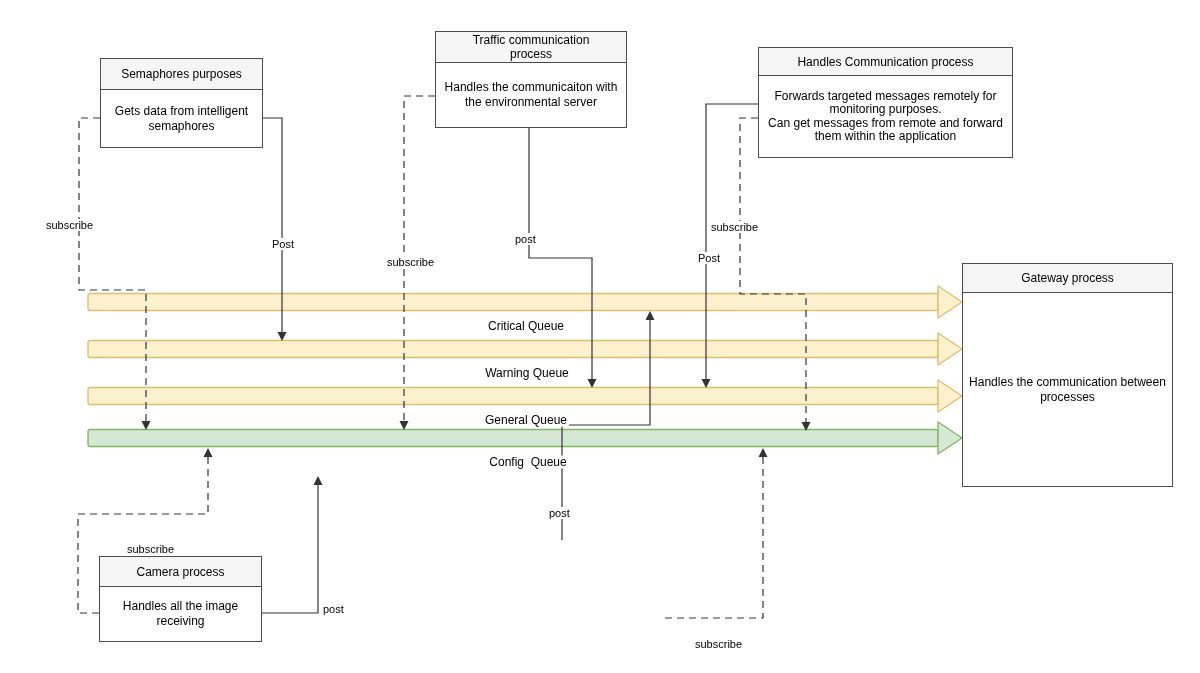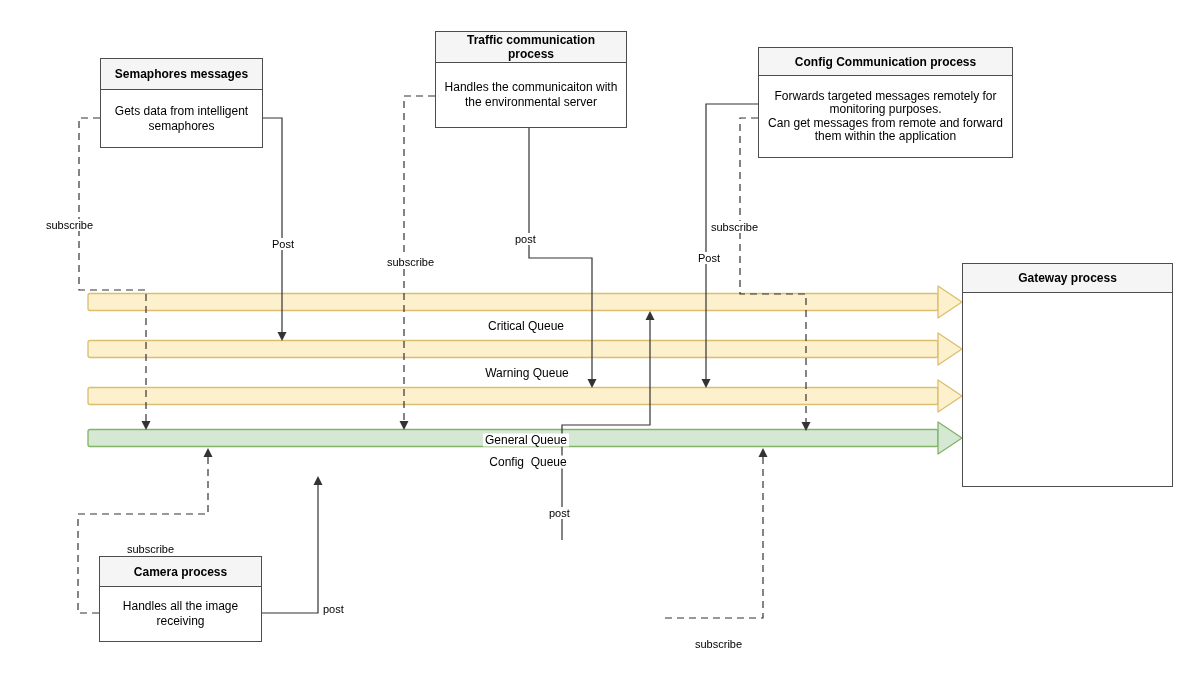--- a/index.html
+++ b/index.html
@@ -13,21 +13,21 @@
   .solid{fill:none;stroke:#333333;stroke-width:1.2;}
   .dashed{fill:none;stroke:#333333;stroke-width:1.2;stroke-dasharray:7,5;}
   .arrow{fill:#333333;stroke:none;}
   .pbox{
     position:absolute;background:#ffffff;border:1px solid #4d4d4d;
     display:flex;flex-direction:column;box-sizing:border-box;
   }
   .pbox .hdr{
     background:#F5F5F5;border-bottom:1px solid #4d4d4d;
     display:flex;align-items:center;justify-content:center;text-align:center;
-    font-weight:bold;font-size:12px;line-height:14px;flex:0 0 auto;
+    font-weight:normal;font-size:12px;line-height:14px;flex:0 0 auto;
   }
   .pbox .bdy{
     flex:1 1 auto;display:flex;align-items:center;justify-content:center;
     text-align:center;font-size:12px;line-height:15px;white-space:pre-line;
     padding:2px 4px;
   }
   .qlabel{
     position:absolute;transform:translate(-50%,-50%);
     background:#ffffff;font-size:12px;line-height:13px;padding:0 2px;
     white-space:pre;z-index:3;margin-top:24px;
@@ -98,48 +98,49 @@
       <path class="dashed" d="M99 613 H78 V514 H208 V457"></path>
       <polygon class="arrow" points="203.5,457 212.5,457 208,448"></polygon>
     </g>
     <g>
       <path class="dashed" d="M665 618 H763 V457"></path>
       <polygon class="arrow" points="758.5,457 767.5,457 763,448"></polygon>
     </g>
   </svg>
 
   <div class="pbox" style="left:100px;top:58px;width:163px;height:90px;">
-    <div class="hdr" style="height:30px;">Semaphores messages</div>
+    <div class="hdr" style="height:30px;">Semaphores purposes</div>
     <div class="bdy">Gets data from intelligent semaphores</div>
   </div>
 
   <div class="pbox" style="left:435px;top:31px;width:192px;height:97px;">
     <div class="hdr" style="height:30px;padding:0 28px;">Traffic communication process</div>
     <div class="bdy">Handles the communicaiton with the environmental server</div>
   </div>
 
   <div class="pbox" style="left:758px;top:47px;width:255px;height:111px;">
-    <div class="hdr" style="height:27px;">Config Communication process</div>
+    <div class="hdr" style="height:27px;">Handles Communication process</div>
     <div class="bdy" style="line-height:13.5px;">Forwards targeted messages remotely for monitoring purposes.
 Can get messages from remote and forward them within the application</div>
   </div>
 
   <div class="pbox" style="left:962px;top:263px;width:211px;height:224px;">
     <div class="hdr" style="height:28px;">Gateway process</div>
+    <div class="bdy">Handles the communication between processes</div>
   </div>
 
   <div class="pbox" style="left:99px;top:556px;width:163px;height:86px;">
     <div class="hdr" style="height:29px;">Camera process</div>
     <div class="bdy">Handles all the image receiving</div>
   </div>
 
 
   <div class="qlabel" style="left:526px;top:302px;">Critical Queue</div>
   <div class="qlabel" style="left:527px;top:349px;">Warning Queue</div>
-  <div class="qlabel" style="left:526px;top:416px;">General Queue</div>
+  <div class="qlabel" style="left:526px;top:396px;">General Queue</div>
   <div class="qlabel" style="left:528px;top:438px;">Config  Queue</div>
 
   <div class="elabel" style="left:45px;top:192px;">subscribe</div>
   <div class="elabel" style="left:271px;top:211px;">Post</div>
   <div class="elabel" style="left:386px;top:229px;">subscribe</div>
   <div class="elabel" style="left:514px;top:206px;">post</div>
   <div class="elabel" style="left:710px;top:194px;">subscribe</div>
   <div class="elabel" style="left:697px;top:225px;">Post</div>
   <div class="elabel" style="left:126px;top:516px;">subscribe</div>
   <div class="elabel" style="left:322px;top:576px;">post</div>

